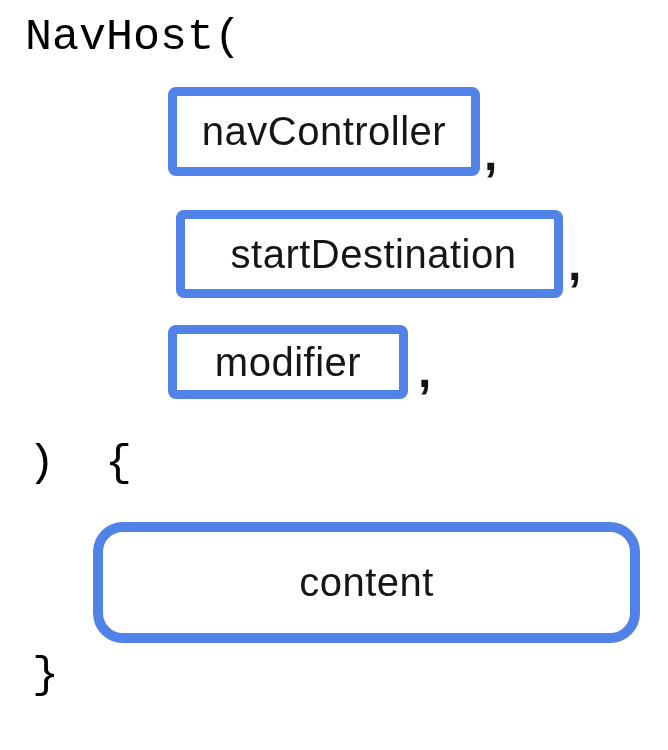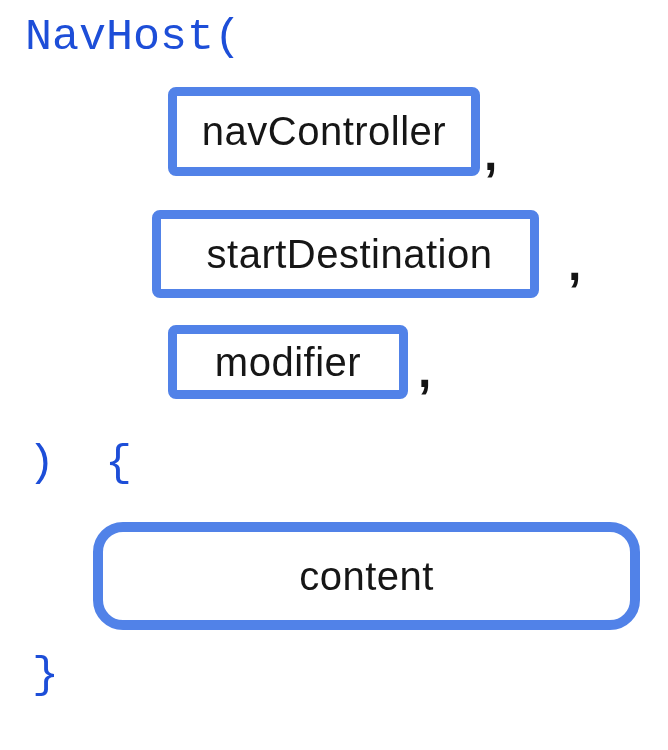--- a/index.html
+++ b/index.html
@@ -14,21 +14,21 @@
     background: #ffffff;
     overflow: hidden;
     font-family: "Liberation Sans", sans-serif;
   }
   
   .code {
     position: absolute;
     font-family: "Liberation Mono", monospace;
     font-size: 45px;
     line-height: 1.15;
-    color: #1d4ed8;
+    color: #000000;
     white-space: pre;
   }
   .code-open   { left: 25px;  top: 12px;  }
   .close-paren { left: 28px;  top: 438px; }
   .open-brace  { left: 105px; top: 438px; }
   .close-brace { left: 32px;  top: 650px; }
 
   
   .pbox {
     position: absolute;
@@ -41,25 +41,25 @@
     justify-content: center;
   }
   .pbox .plabel {
     font-family: "Liberation Sans", sans-serif;
     font-size: 40px;
     color: #161616;
     letter-spacing: 0.5px;
     white-space: nowrap;
   }
   .pbox-1 { left: 168px; top: 87px;  width: 312px; height: 89px; }
-  .pbox-2 { left: 152px; top: 210px; width: 387px; height: 88px; padding-left: 8px; }
+  .pbox-2 { left: 176px; top: 210px; width: 387px; height: 88px; padding-left: 8px; }
   .pbox-3 { left: 168px; top: 325px; width: 240px; height: 74px; }
 
   .content-box {
-    left: 93px; top: 522px; width: 547px; height: 108px;
+    left: 93px; top: 522px; width: 547px; height: 121px;
     border-width: 10px;
     border-radius: 30px;
   }
 
   
   .comma {
     position: absolute;
     font-family: "Liberation Sans", sans-serif;
     font-weight: bold;
     font-size: 48px;

